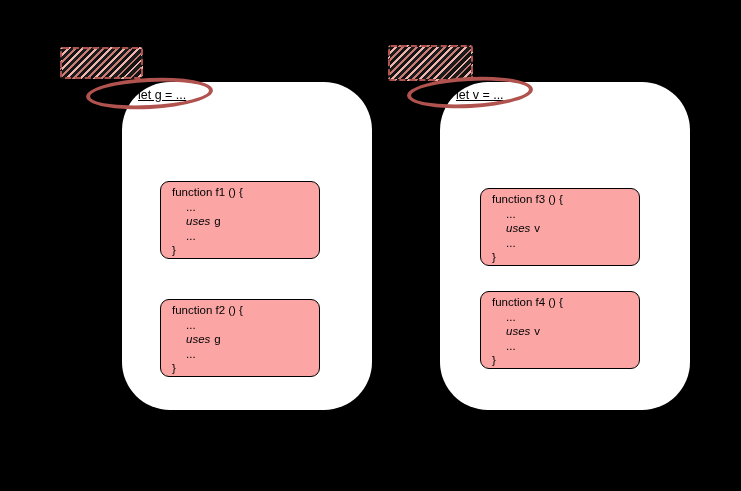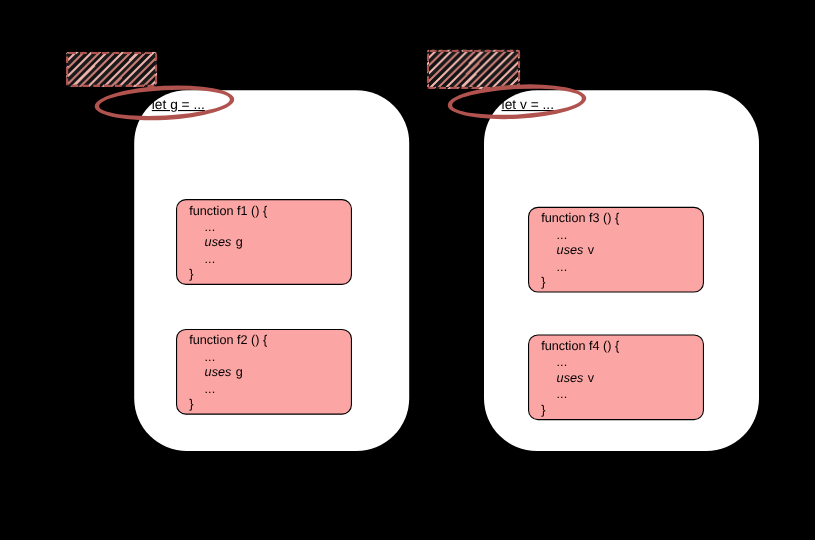--- a/index.html
+++ b/index.html
@@ -47,21 +47,21 @@
     height: 78px;
     background: #fca5a5;
     border: 1.3px solid #000;
     border-radius: 9px;
     box-sizing: border-box;
     z-index: 2;
   }
   .fn-f1 { left: 160px; top: 181px; }
   .fn-f2 { left: 160px; top: 299px; }
   .fn-f3 { left: 480px; top: 188px; }
-  .fn-f4 { left: 480px; top: 291px; margin-top: 13px; }
+  .fn-f4 { left: 480px; top: 291px; }
 
   .code {
     padding: 3px 0 0 11px;
     font-size: 11.5px;
     line-height: 14.5px;
     color: #000;
     white-space: nowrap;
   }
   .code .ind { padding-left: 14px; }
   .uses { font-style: italic; margin-right: 4px; }

